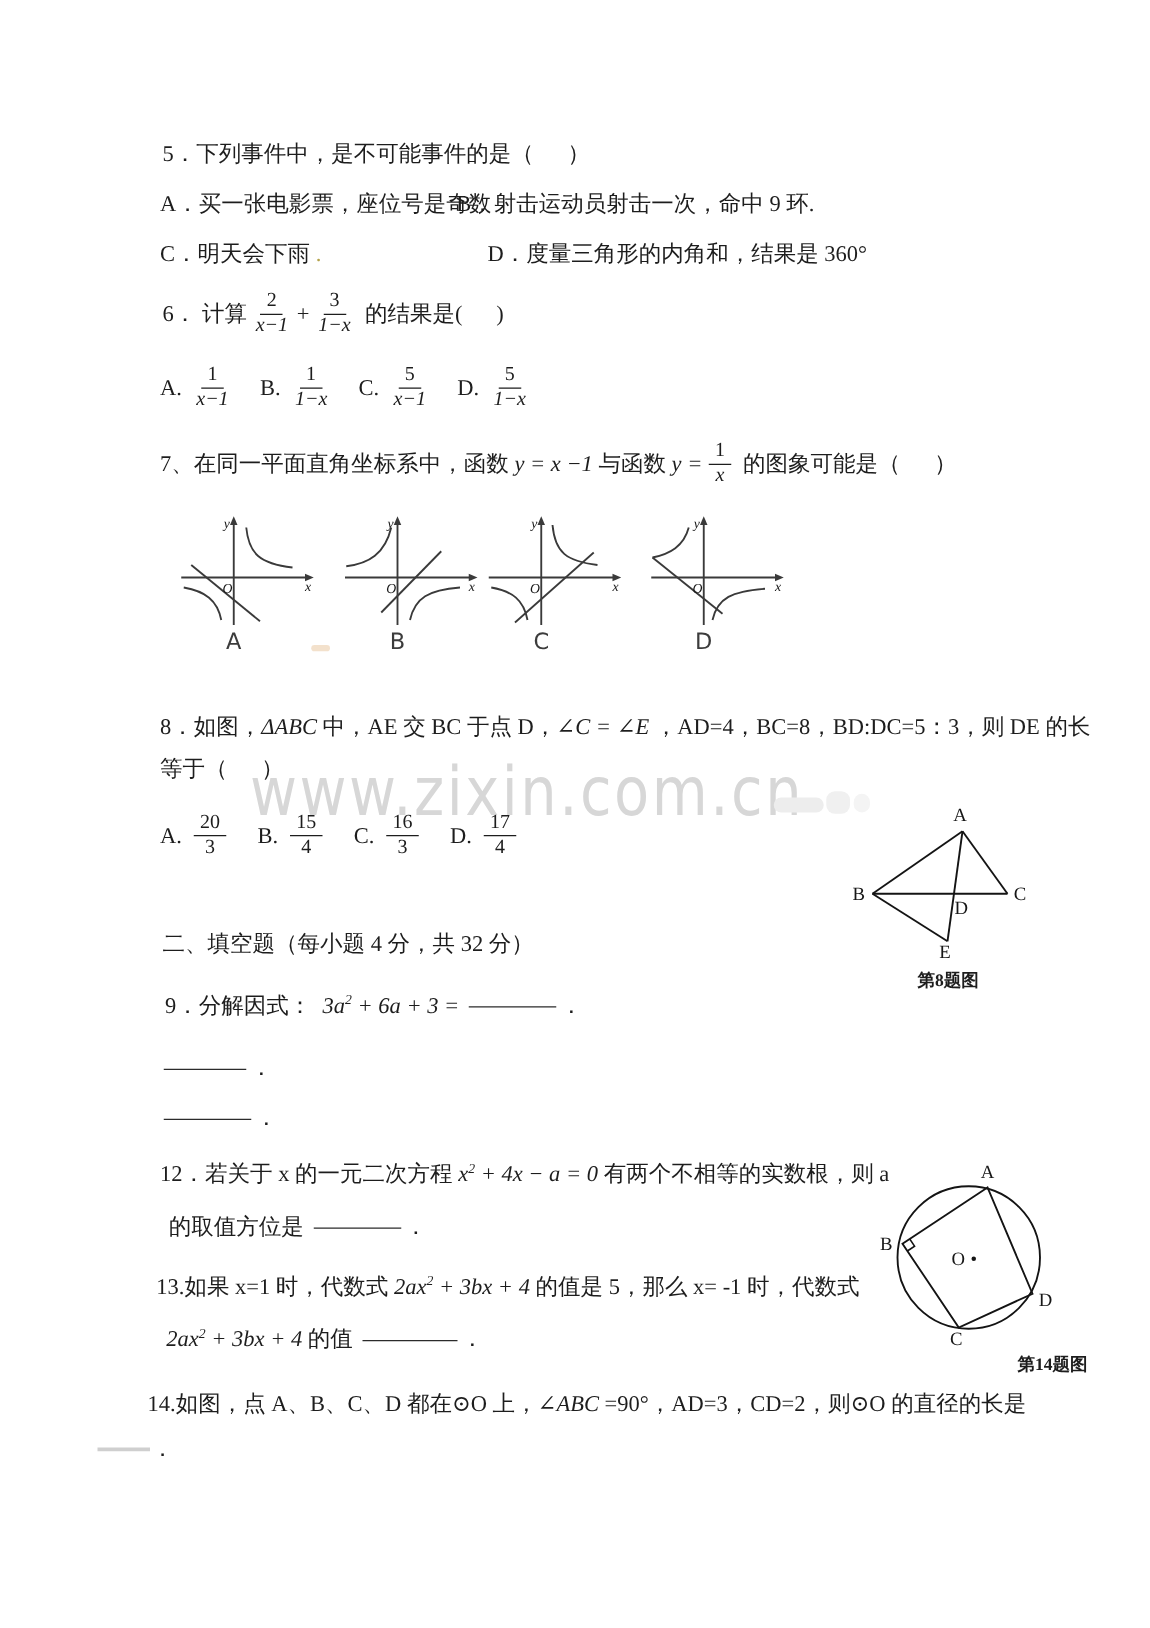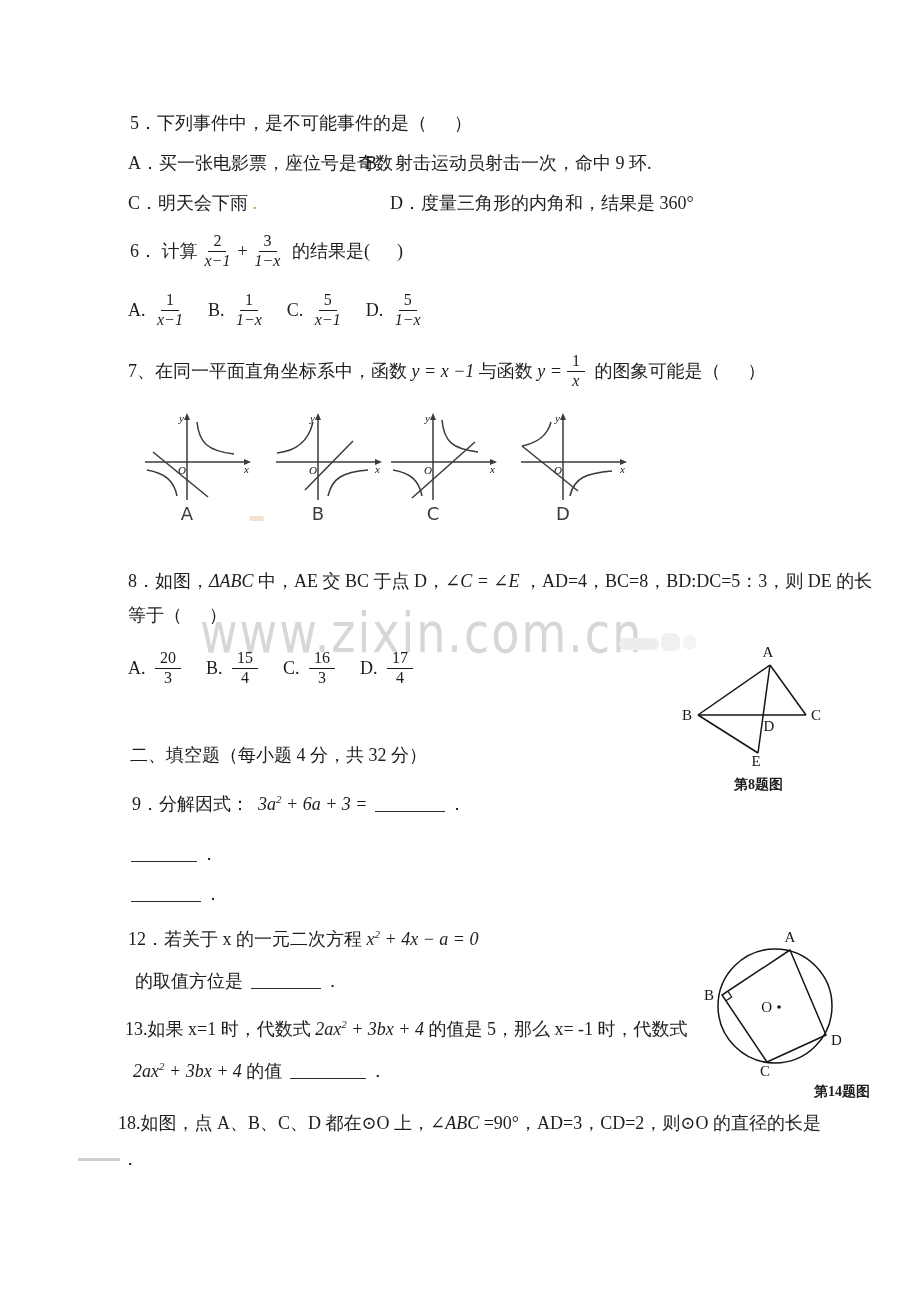--- a/index.html
+++ b/index.html
@@ -1,19 +1,19 @@
 <!DOCTYPE html>
 <html><head>
 <meta charset="utf-8">
 <style>
   *{margin:0;padding:0;box-sizing:border-box}
   html,body{width:920px;height:1302px}
   body{position:relative;background:#fff;color:#1d1d1d;
        font-family:"Liberation Serif","DejaVu Serif",serif;font-size:18px;overflow:hidden}
-  .line{position:absolute;display:flex;align-items:center;white-space:pre;line-height:26px}
+  .line{position:absolute;display:flex;align-items:flex-start;white-space:pre;line-height:26px}
   .linec{position:absolute;display:flex;align-items:center;white-space:pre;line-height:24px}
   .t{white-space:pre}
   .it{font-style:italic}
   .sup{font-size:11px;vertical-align:super;line-height:0}
   .frac{display:inline-flex;flex-direction:column;align-items:center;line-height:1.15;
         font-size:16px;margin:0 5px;text-align:center}
   .frac .fn{padding:0 5px;border-bottom:1.3px solid #1d1d1d}
   .frac .fd{padding:0 2px;font-style:italic}
   .opt{display:inline-flex;align-items:center}
   .blank{display:inline-block;height:15px;border-bottom:1.6px solid #2b2b2b;margin:0 3px}
@@ -210,20 +210,21 @@
 </div>
 
 <div class="line" style="left:128px;top:881px">
   <span class="blank" style="width:70px"></span>
   <span class="t">．</span>
 </div>
 
 <div class="line" style="left:128px;top:926px">
   <span class="t">12．若关于 x 的一元二次方程 </span>
   <span class="it t"><span>x</span><sup class="sup">2</sup><span class="t"> + 4x − a = 0</span></span>
+  <span class="t"> 有两个不相等的实数根，则 a</span>
 </div>
 <div class="line" style="left:135px;top:968px">
   <span class="t">的取值方位是 </span>
   <span class="blank" style="width:70px"></span>
   <span class="t">．</span>
 </div>
 
 <div class="line" style="left:125px;top:1016px">
   <span class="t">13.如果 x=1 时，代数式 </span>
   <span class="it t"><span>2ax</span><sup class="sup">2</sup><span class="t"> + 3bx + 4</span></span>
@@ -247,20 +248,20 @@
     <text x="95" y="17" font-size="15" text-anchor="middle">A</text>
     <text x="14" y="75" font-size="15" text-anchor="middle">B</text>
     <text x="70" y="151" font-size="15" text-anchor="middle">C</text>
     <text x="136" y="120" font-size="15">D</text>
     <text x="77" y="87" font-size="15" text-anchor="end">O</text>
   </svg>
 </div>
 <div class="caption" style="left:695px;top:1083px;width:175px;text-align:right">第14题图</div>
 
 <div class="line" style="left:118px;top:1110px">
-  <span class="t">18.如图，点 A、B、C、D 都在⊙O 上，</span>
+  <span class="t">14.如图，点 A、B、C、D 都在⊙O 上，</span>
   <span class="it t">∠ABC</span>
   <span class="t"> =90°，AD=3，CD=2，则⊙O 的直径的长是</span>
 </div>
 <div class="band" style="left:78px;top:1158px;width:42px;height:3px"></div>
 <div class="line" style="left:121px;top:1146px">
   <span class="t">．</span>
 </div>
 
 </body></html>

